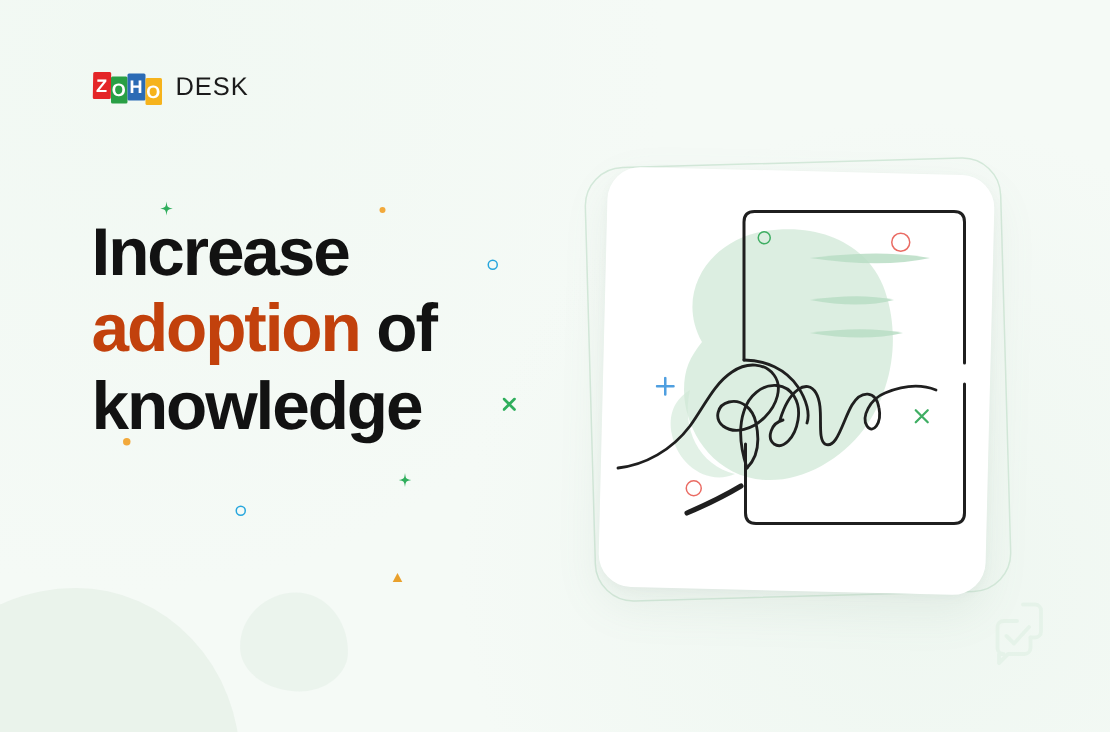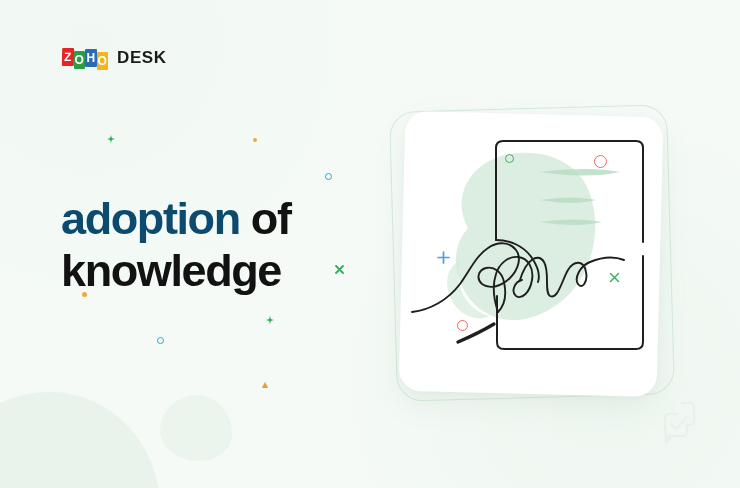--- a/index.html
+++ b/index.html
@@ -51,36 +51,36 @@
     color:#fff; font-size:12px; font-weight:700;
     font-family:"Liberation Sans", sans-serif;
     line-height:1;
     border-radius:1px;
   }
   .zt-z{ background:#e42527; transform:translateY(-2px) skewX(-1deg); }
   .zt-o1{ background:#299f45; transform:translateY(1px); }
   .zt-h{ background:#2b6bb5; transform:translateY(-1px); }
   .zt-o2{ background:#f6b31c; transform:translateY(2px); }
   .brand-name{
-    font-size:17px; font-weight:700; letter-spacing:.6px;
+    font-size:17px; font-weight:400; letter-spacing:.6px;
     color:#1b1b1b;
     text-align:center;
   }
 
   
   .headline{
     position:absolute; left:61px; top:142px;
     width:330px;
     font-size:45px;
     font-weight:700;
     line-height:1.14;
     letter-spacing:-1.4px;
     color:#121212;
   }
-  .headline .accent{ color:#0c4a6e; }
+  .headline .accent{ color:#c2410c; }
 
   
   .deco{ position:absolute; pointer-events:none; }
   .dot{ border-radius:50%; }
   .ring{ border-radius:50%; background:transparent; }
 
   
   .card-outline{
     position:absolute;
     left:393px; top:108px;
@@ -124,21 +124,21 @@
     <div class="zoho-logo">
       <span class="zoho-tile zt-z">Z</span>
       <span class="zoho-tile zt-o1">O</span>
       <span class="zoho-tile zt-h">H</span>
       <span class="zoho-tile zt-o2">O</span>
     </div>
     <span class="brand-name">DESK</span>
   </div>
 
   <h1 class="headline">
-    <br>
+    <span>Increase</span><br>
     <span class="accent">adoption</span><span> of</span><br>
     <span>knowledge</span><br>
   </h1>
 
   <svg class="deco" style="left:104px; top:132px;" width="14" height="14" viewBox="0 0 14 14">
     <path d="M7 0.5 C7.5 4.2 7.6 4.5 11.2 5.2 C7.6 5.9 7.5 6.2 7 9.9 C6.5 6.2 6.4 5.9 2.8 5.2 C6.4 4.5 6.5 4.2 7 0.5Z" transform="translate(0,1.8)" fill="#2fae5c"></path>
   </svg>
 
   <div class="deco dot" style="left:253px; top:138px; width:4px; height:4px; background:#f2a93b;"></div>
 

